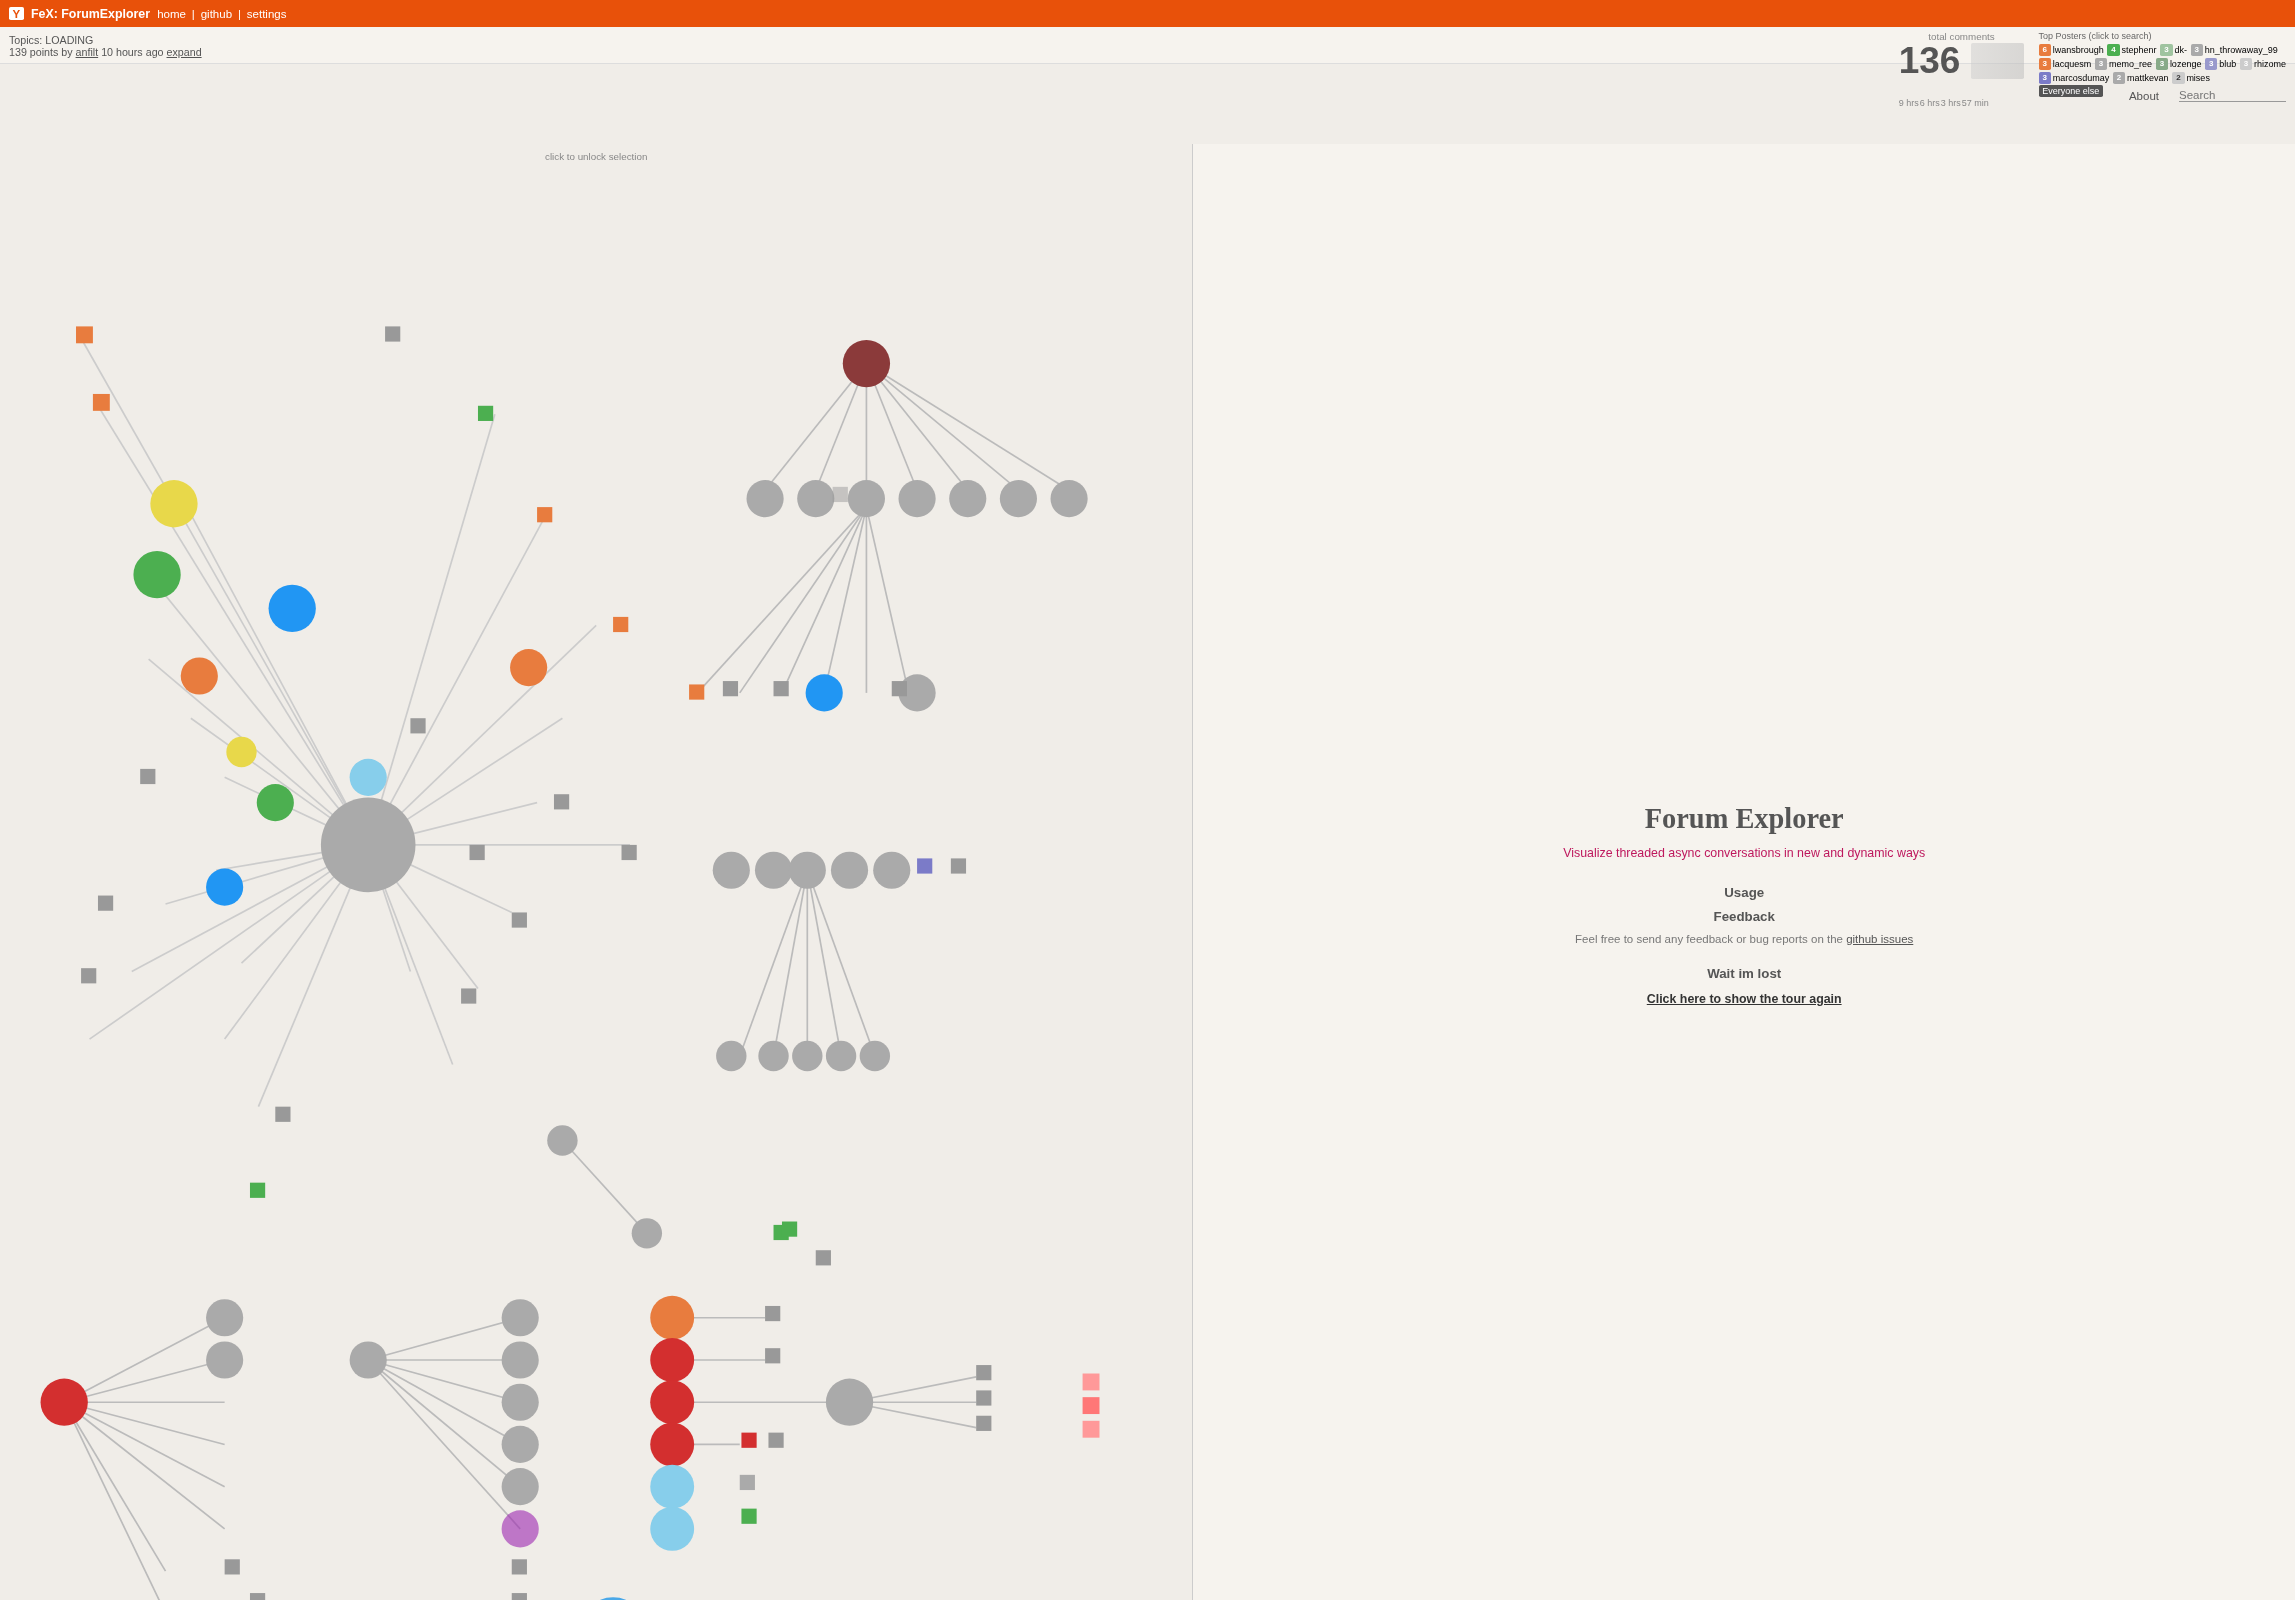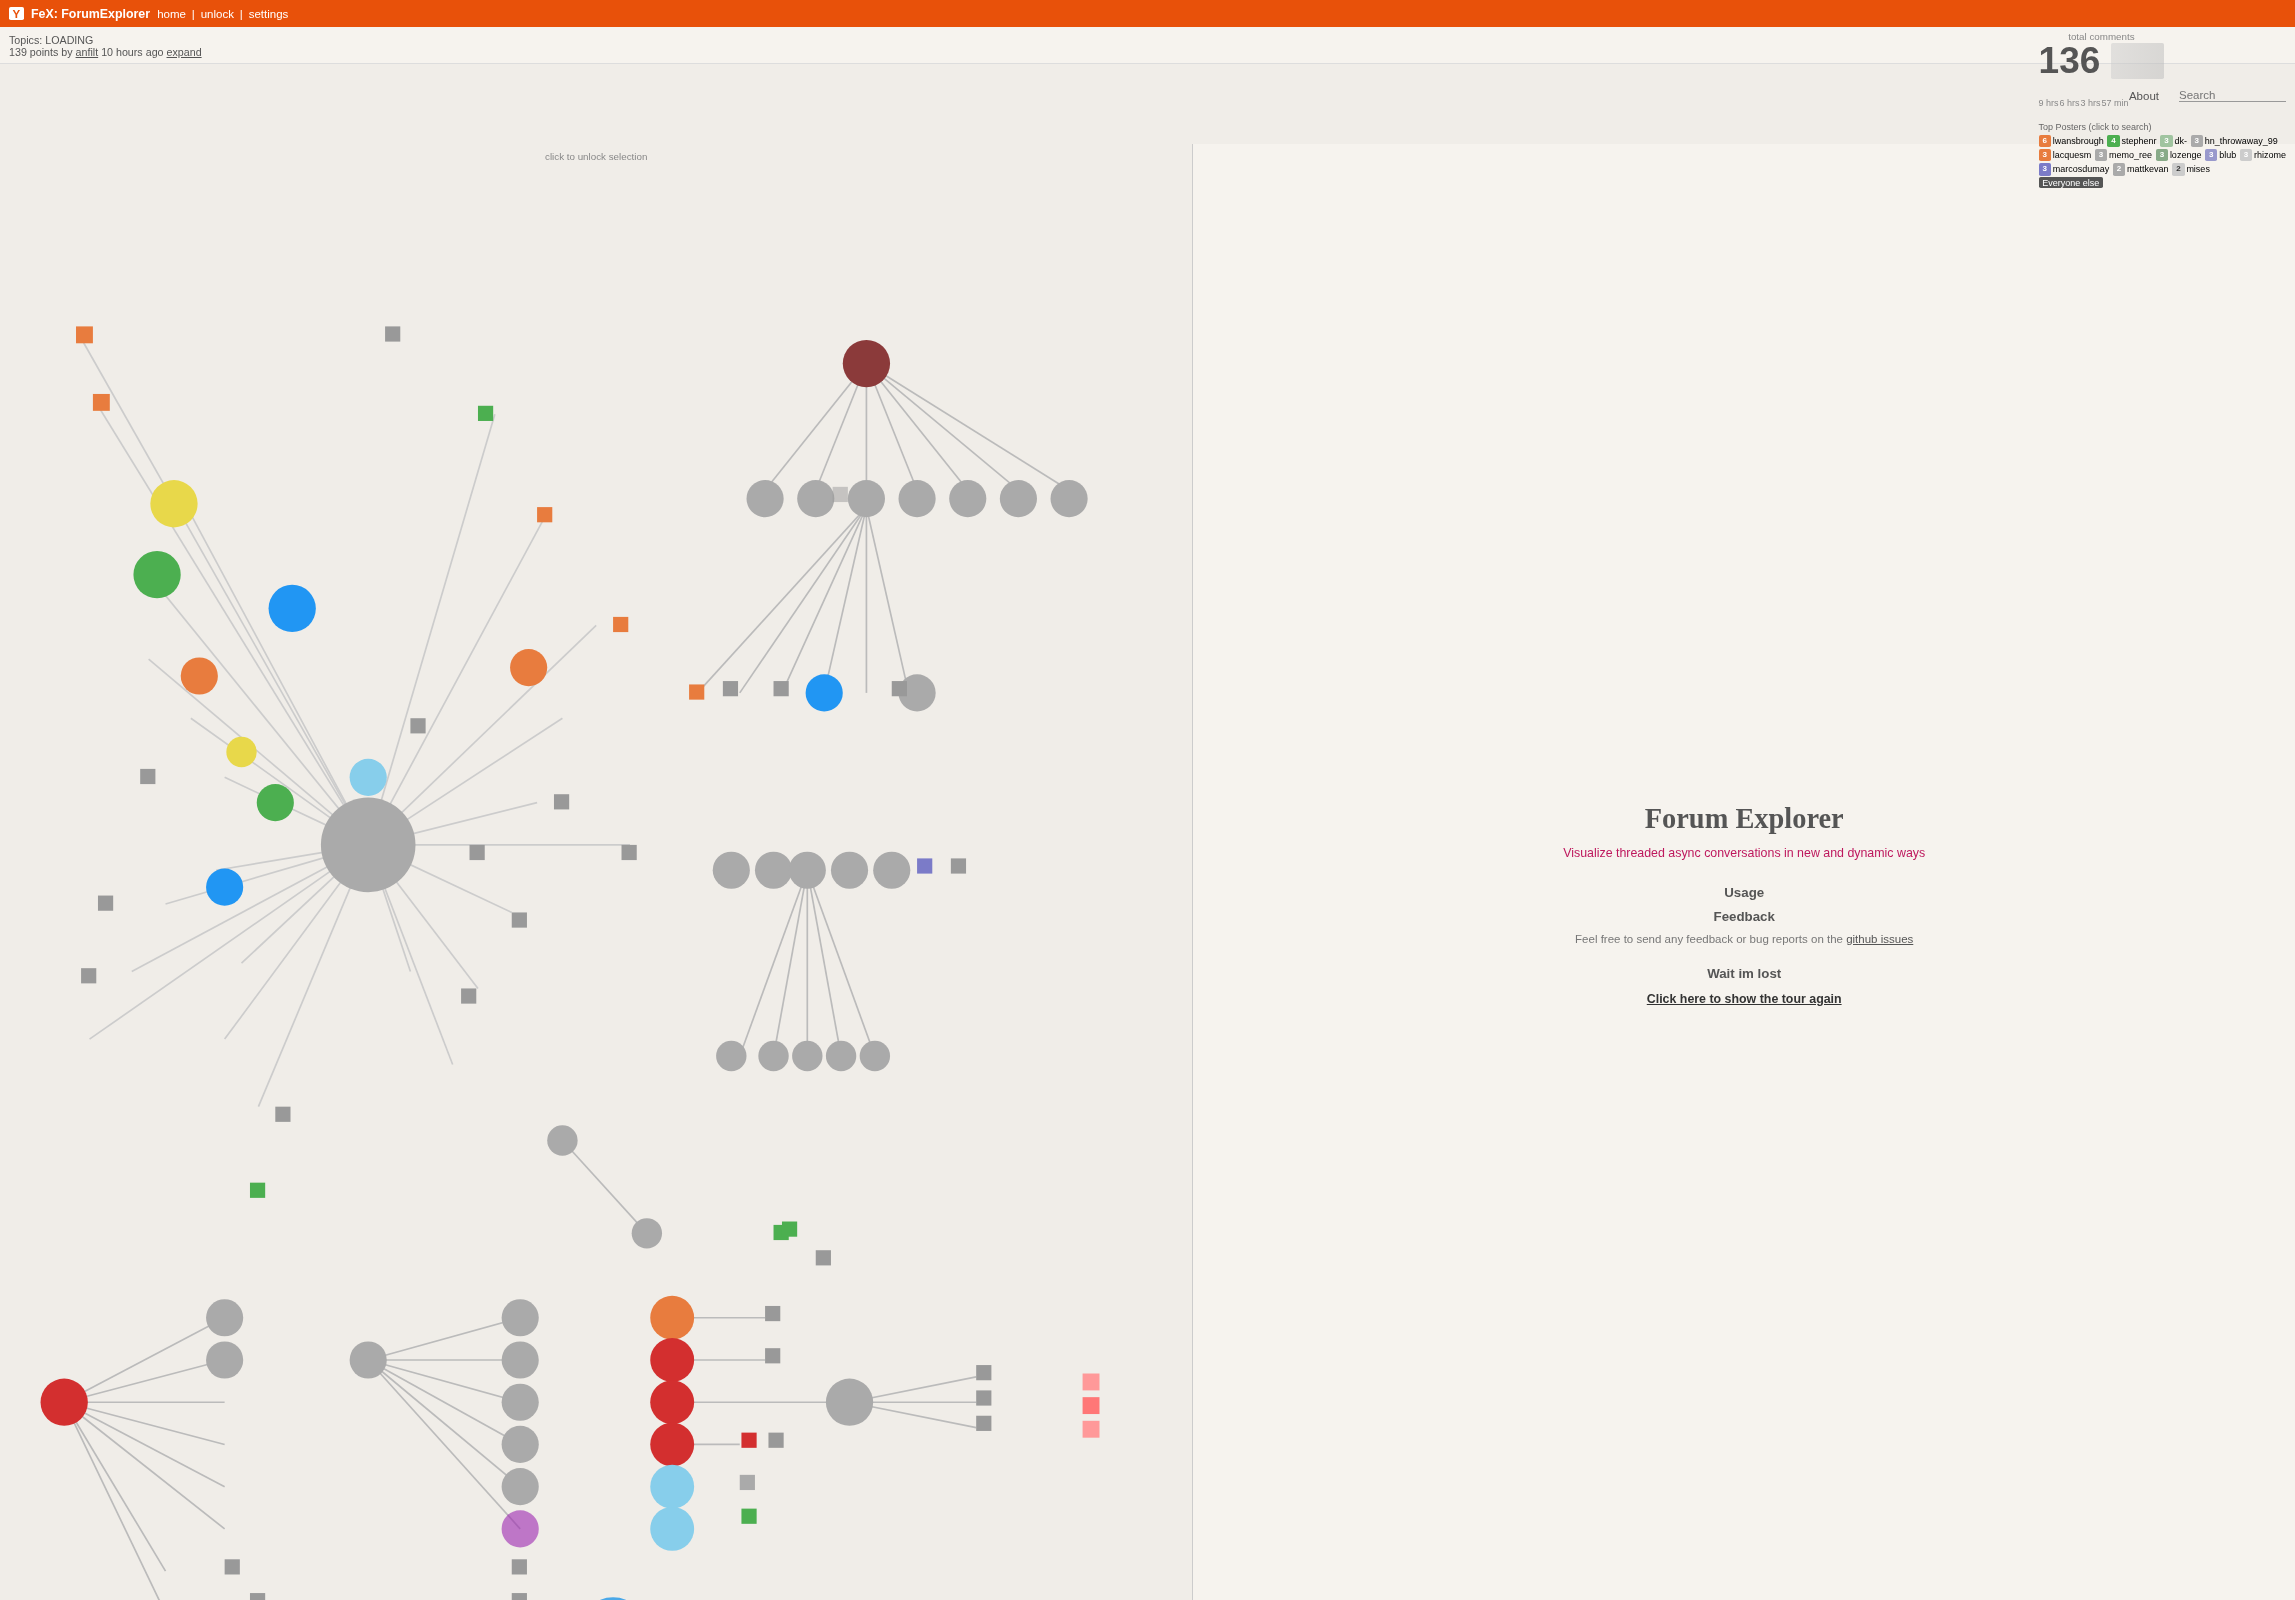--- a/index.html
+++ b/index.html
@@ -49,21 +49,20 @@
     #sub-header .meta a { color: #555; }
 
     
     #stats-bar {
       position: absolute;
       top: 31px;
       right: 9px;
       display: flex;
       align-items: flex-start;
       gap: 14.2px;
-      flex-direction: column;
     }
     #total-comments {
       text-align: center;
     }
     #total-comments .label { font-size: 9.8px; color: #888; }
     #total-comments .number { font-size: 37px; font-weight: bold; color: #555; line-height: 1; }
     #total-comments .timeline { font-size: 9px; color: #888; margin-top: 19px; display: flex; gap: 1px; align-items: center; }
 
     #top-posters { font-size: 9px; }
     #top-posters .tp-title { font-size: 9px; color: #666; margin-bottom: 2.7px; }
@@ -190,21 +189,21 @@
   </style>
 </head>
 <body>
 
 <div id="header">
   <span class="logo">Y</span>
   <span class="app-title">FeX: ForumExplorer</span>
   <nav>
     <a href="#">home</a>
     <span> | </span>
-    <a href="#">unlock</a>
+    <a href="#">github</a>
     <span> | </span>
     <a href="#">settings</a>
   </nav>
 </div>
 
 <div id="sub-header">
   <div class="meta">
     <span>Topics:</span>
     <span>LOADING</span>
     <br>

